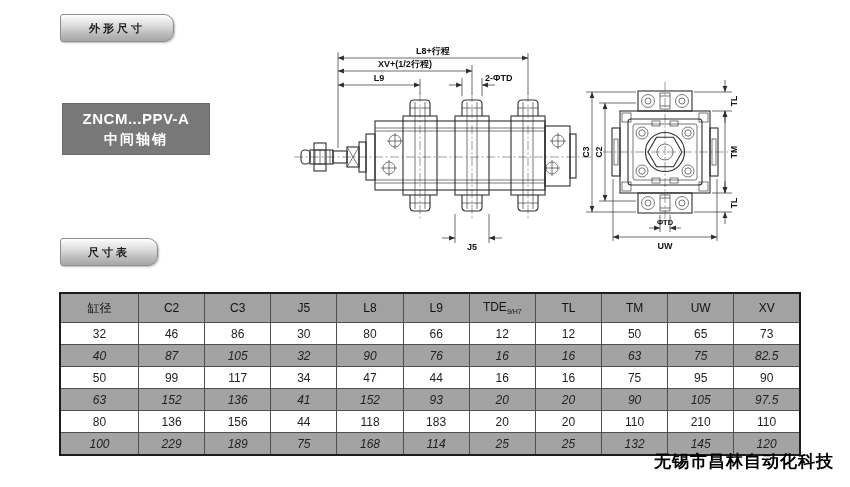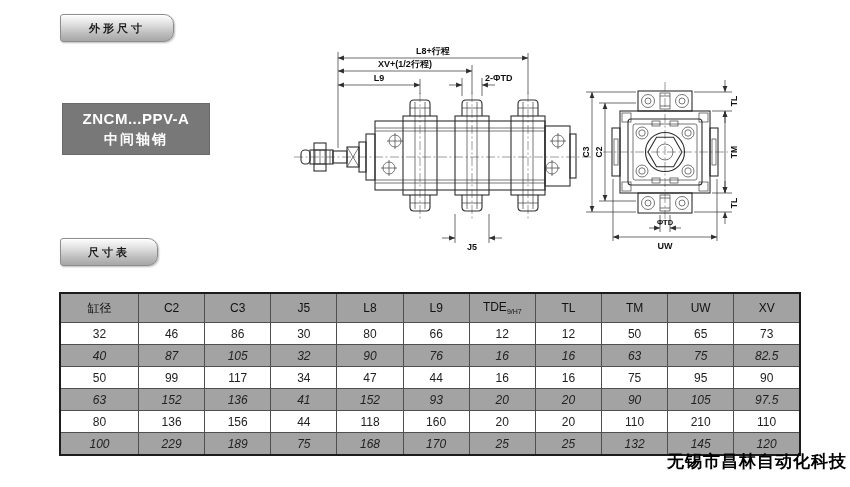--- a/index.html
+++ b/index.html
@@ -38,21 +38,21 @@
   .tbl-wrap{position:absolute;left:59px;top:292px;width:742px;}
   table.dims{border-collapse:collapse;table-layout:fixed;width:100%;
     border:2px solid #1c1c1c;font-size:12px;color:#222;}
   table.dims th,table.dims td{border:1px solid #4f4f4f;text-align:center;padding:0;}
   table.dims th{background:#a2a2a2;height:28px;font-weight:normal;color:#111;}
   table.dims th:first-child{width:77px;}
   table.dims td{height:21px;background:#ffffff;}
   table.dims tr.alt td{background:#a3a3a3;font-style:italic;}
   table.dims sub{font-size:7px;}
 
-  .watermark{position:absolute;right:3px;top:450px;font-size:17px;font-weight:bold;
+  .watermark{position:absolute;right:16px;top:450px;font-size:17px;font-weight:bold;
     color:#000;letter-spacing:1px;white-space:nowrap;}
 </style>
 </head>
 <body>
 
 <div class="page">
 
   <div class="sec-bar one">
     <span>外形尺寸</span>
   </div>
@@ -324,34 +324,34 @@
             <td>90</td>
             <td>105</td>
             <td>97.5</td>
           </tr>
           <tr>
             <td>80</td>
             <td>136</td>
             <td>156</td>
             <td>44</td>
             <td>118</td>
-            <td>160</td>
+            <td>183</td>
             <td>20</td>
             <td>20</td>
             <td>110</td>
             <td>210</td>
             <td>110</td>
           </tr>
           <tr class="alt">
             <td>100</td>
             <td>229</td>
             <td>189</td>
             <td>75</td>
             <td>168</td>
-            <td>170</td>
+            <td>114</td>
             <td>25</td>
             <td>25</td>
             <td>132</td>
             <td>145</td>
             <td>120</td>
           </tr>
         </tbody>
     </table>
   </div>
 

